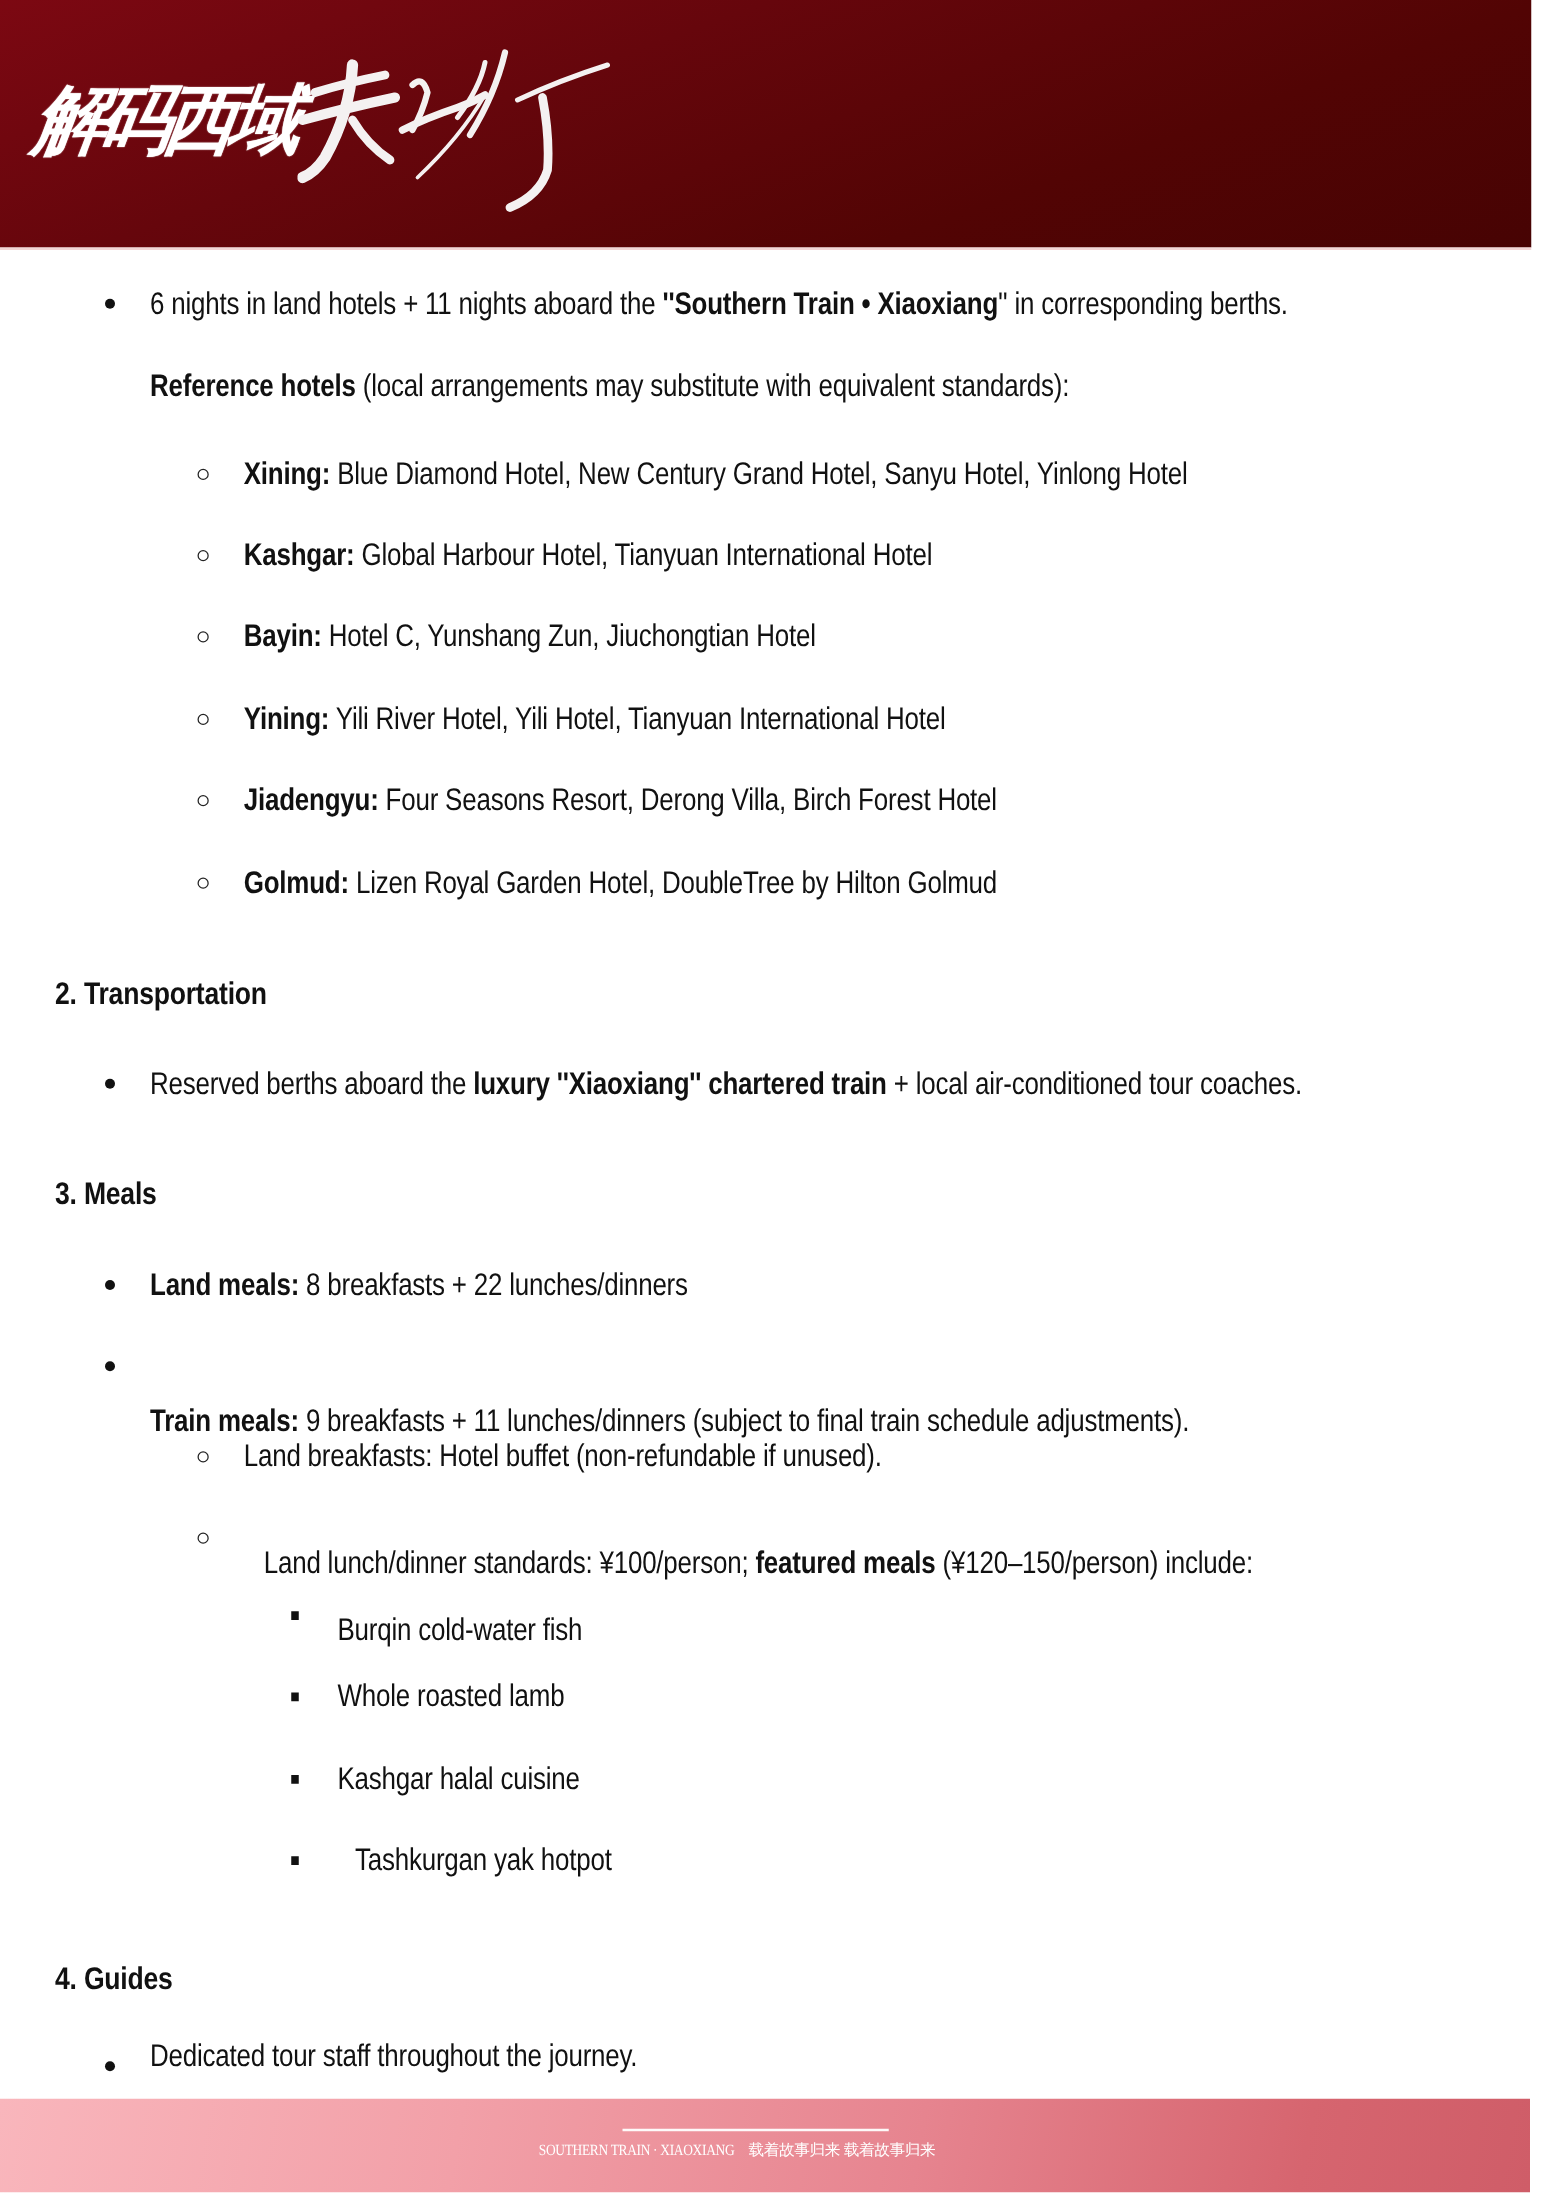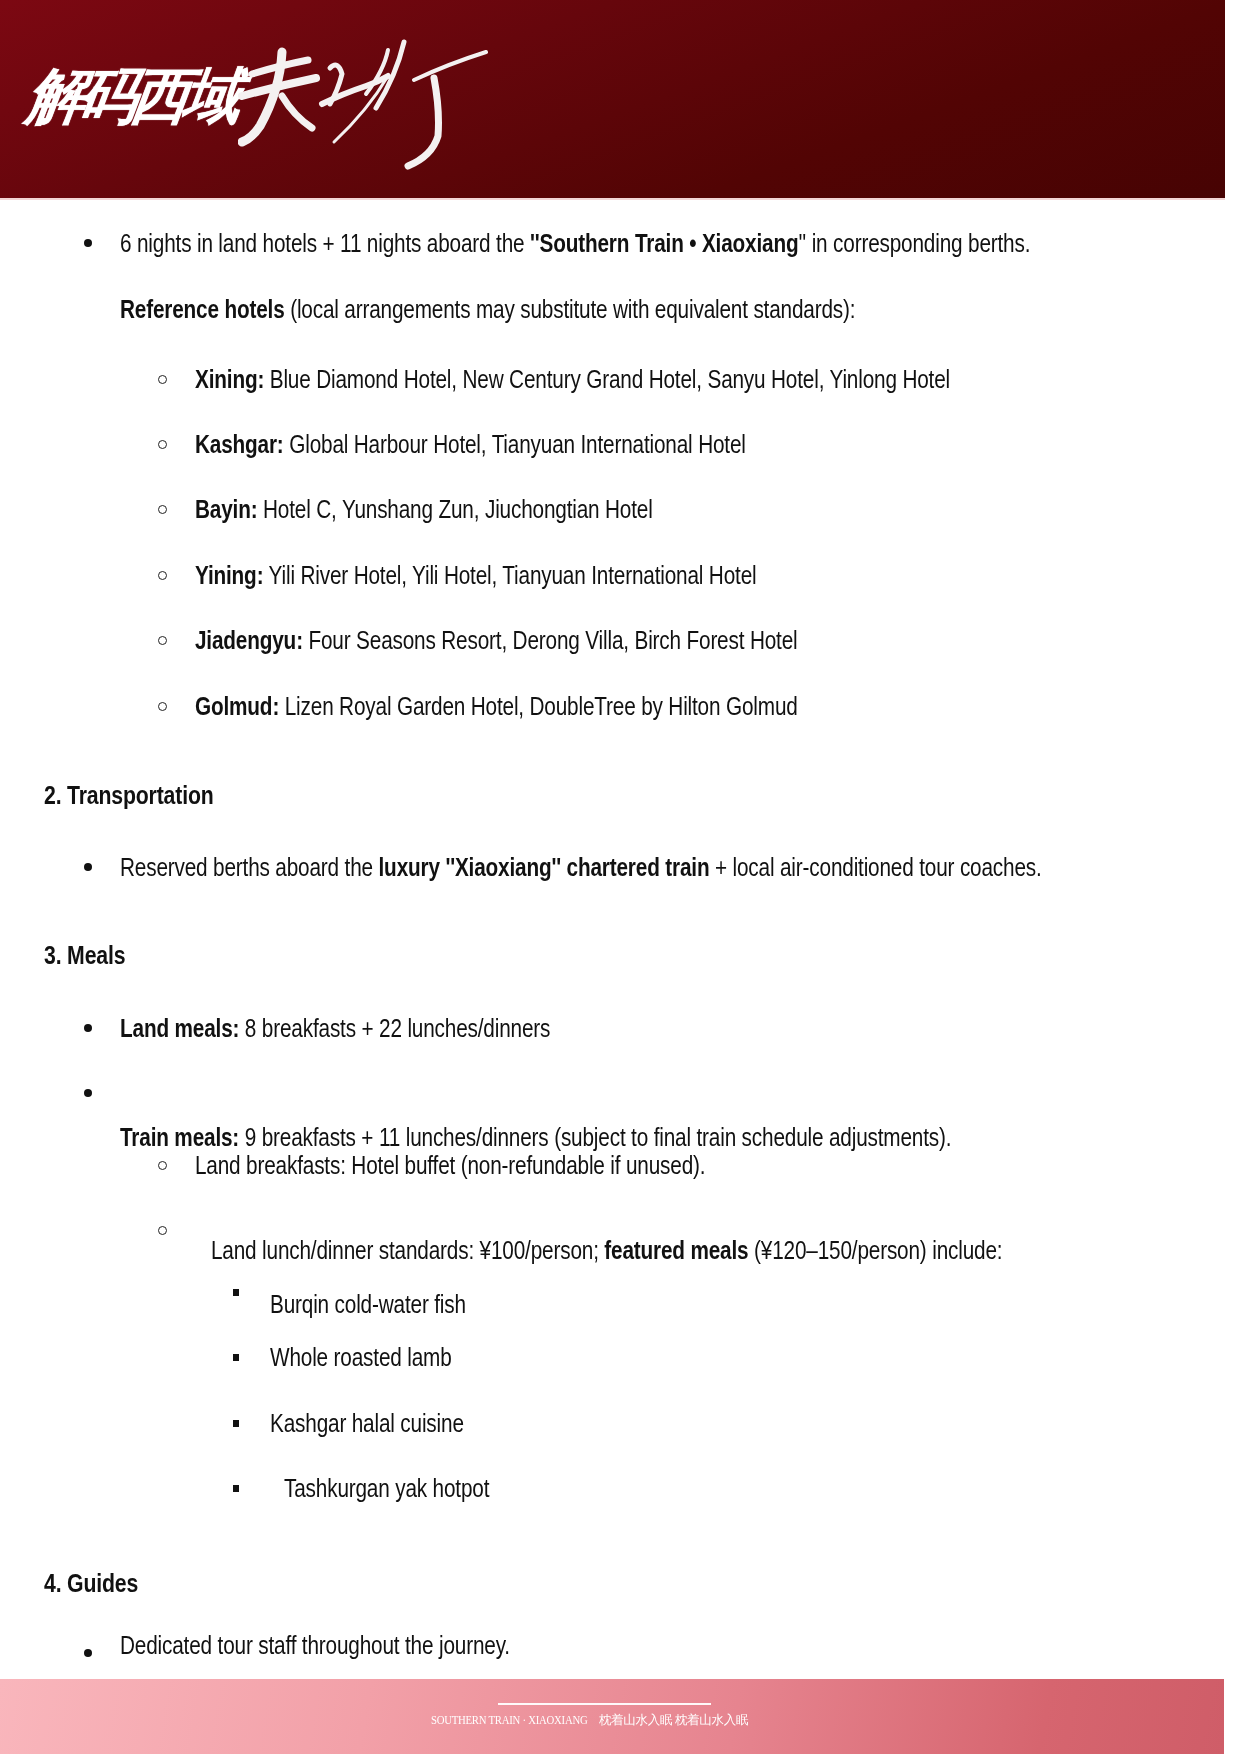--- a/index.html
+++ b/index.html
@@ -172,15 +172,15 @@
   <span class="txt">4. Guides</span>
 </div>
 <div class="bullet-dot" style="left:84px; top:1649px;"></div>
 <div class="row" style="left:120px; top:1628px;">
   <span class="txt">Dedicated tour staff throughout the journey.</span>
 </div>
 
 <div class="footer">
   <div class="footer-line"></div>
   <div class="footer-text">
-    <span class="en">SOUTHERN TRAIN · XIAOXIANG</span><span class="cn">枕着山水入眠 枕着山水入眠</span>
+    <span class="en">SOUTHERN TRAIN · XIAOXIANG</span><span class="cn">载着故事归来 载着故事归来</span>
   </div>
 </div>
 
 </body></html>

